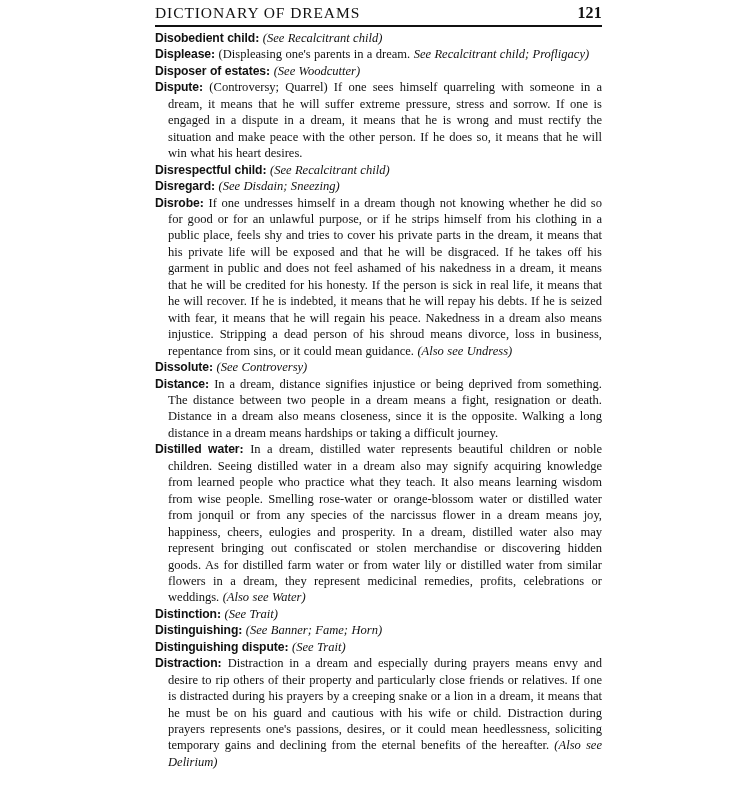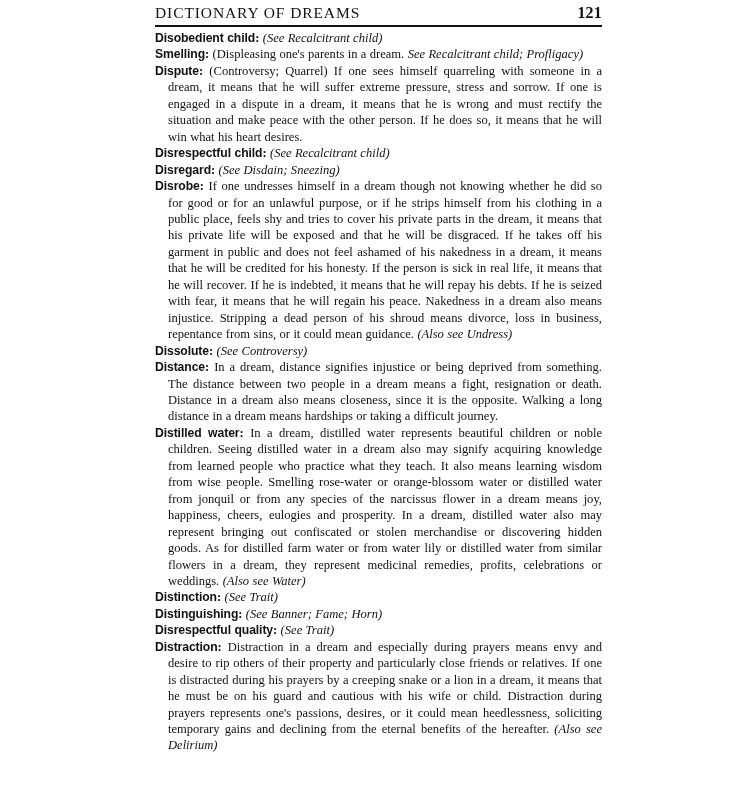--- a/index.html
+++ b/index.html
@@ -104,27 +104,28 @@
 
   <div class="running-head">
     <span class="running-head-title">DICTIONARY OF DREAMS</span>
     <span class="running-head-folio">121</span>
   </div>
 
   <div class="head-rule"></div>
 
   <div class="column">
       <p class="entry ref"><span class="headword">Disobedient child</span><span class="colon">: </span><span class="ital">(See Recalcitrant child)</span></p>
-      <p class="entry ref"><span class="headword">Smelling</span><span class="colon">: </span><span>(Displeasing one's parents in a dream. </span><span class="ital">See Recalcitrant child; Profligacy)</span></p>
+      <p class="entry ref"><span class="headword">Displease</span><span class="colon">: </span><span>(Displeasing one's parents in a dream. </span><span class="ital">See Recalcitrant child; Profligacy)</span></p>
+      <p class="entry ref"><span class="headword">Disposer of estates</span><span class="colon">: </span><span class="ital">(See Woodcutter)</span></p>
       <p class="entry"><span class="headword">Dispute</span><span class="colon">: </span><span>(Controversy; Quarrel) If one sees himself quarreling with someone in a dream, it means that he will suffer extreme pressure, stress and sorrow. If one is engaged in a dispute in a dream, it means that he is wrong and must rectify the situation and make peace with the other person. If he does so, it means that he will win what his heart desires.</span></p>
       <p class="entry ref"><span class="headword">Disrespectful child</span><span class="colon">: </span><span class="ital">(See Recalcitrant child)</span></p>
       <p class="entry ref"><span class="headword">Disregard</span><span class="colon">: </span><span class="ital">(See Disdain; Sneezing)</span></p>
       <p class="entry"><span class="headword">Disrobe</span><span class="colon">: </span><span>If one undresses himself in a dream though not knowing whether he did so for good or for an unlawful purpose, or if he strips himself from his clothing in a public place, feels shy and tries to cover his private parts in the dream, it means that his private life will be exposed and that he will be disgraced. If he takes off his garment in public and does not feel ashamed of his nakedness in a dream, it means that he will be credited for his honesty. If the person is sick in real life, it means that he will recover. If he is indebted, it means that he will repay his debts. If he is seized with fear, it means that he will regain his peace. Nakedness in a dream also means injustice. Stripping a dead person of his shroud means divorce, loss in business, repentance from sins, or it could mean guidance. </span><span class="ital">(Also see Undress)</span></p>
       <p class="entry ref"><span class="headword">Dissolute</span><span class="colon">: </span><span class="ital">(See Controversy)</span></p>
       <p class="entry"><span class="headword">Distance</span><span class="colon">: </span><span>In a dream, distance signifies injustice or being deprived from something. The distance between two people in a dream means a fight, resignation or death. Distance in a dream also means closeness, since it is the opposite. Walking a long distance in a dream means hardships or taking a difficult journey.</span></p>
       <p class="entry"><span class="headword">Distilled water</span><span class="colon">: </span><span>In a dream, distilled water represents beautiful children or noble children. Seeing distilled water in a dream also may signify acquiring knowledge from learned people who practice what they teach. It also means learning wisdom from wise people. Smelling rose-water or orange-blossom water or distilled water from jonquil or from any species of the narcissus flower in a dream means joy, happiness, cheers, eulogies and prosperity. In a dream, distilled water also may represent bringing out confiscated or stolen merchandise or discovering hidden goods. As for distilled farm water or from water lily or distilled water from similar flowers in a dream, they represent medicinal remedies, profits, celebrations or weddings. </span><span class="ital">(Also see Water)</span></p>
       <p class="entry ref"><span class="headword">Distinction</span><span class="colon">: </span><span class="ital">(See Trait)</span></p>
       <p class="entry ref"><span class="headword">Distinguishing</span><span class="colon">: </span><span class="ital">(See Banner; Fame; Horn)</span></p>
-      <p class="entry ref"><span class="headword">Disrespectful quality</span><span class="colon">: </span><span class="ital">(See Trait)</span></p>
+      <p class="entry ref"><span class="headword">Distinguishing dispute</span><span class="colon">: </span><span class="ital">(See Trait)</span></p>
       <p class="entry"><span class="headword">Distraction</span><span class="colon">: </span><span>Distraction in a dream and especially during prayers means envy and desire to rip others of their property and particularly close friends or relatives. If one is distracted during his prayers by a creeping snake or a lion in a dream, it means that he must be on his guard and cautious with his wife or child. Distraction during prayers represents one's passions, desires, or it could mean heedlessness, soliciting temporary gains and declining from the eternal benefits of the hereafter. </span><span class="ital">(Also see Delirium)</span></p>
     </div>
 
 </div>
 
 </body></html>

